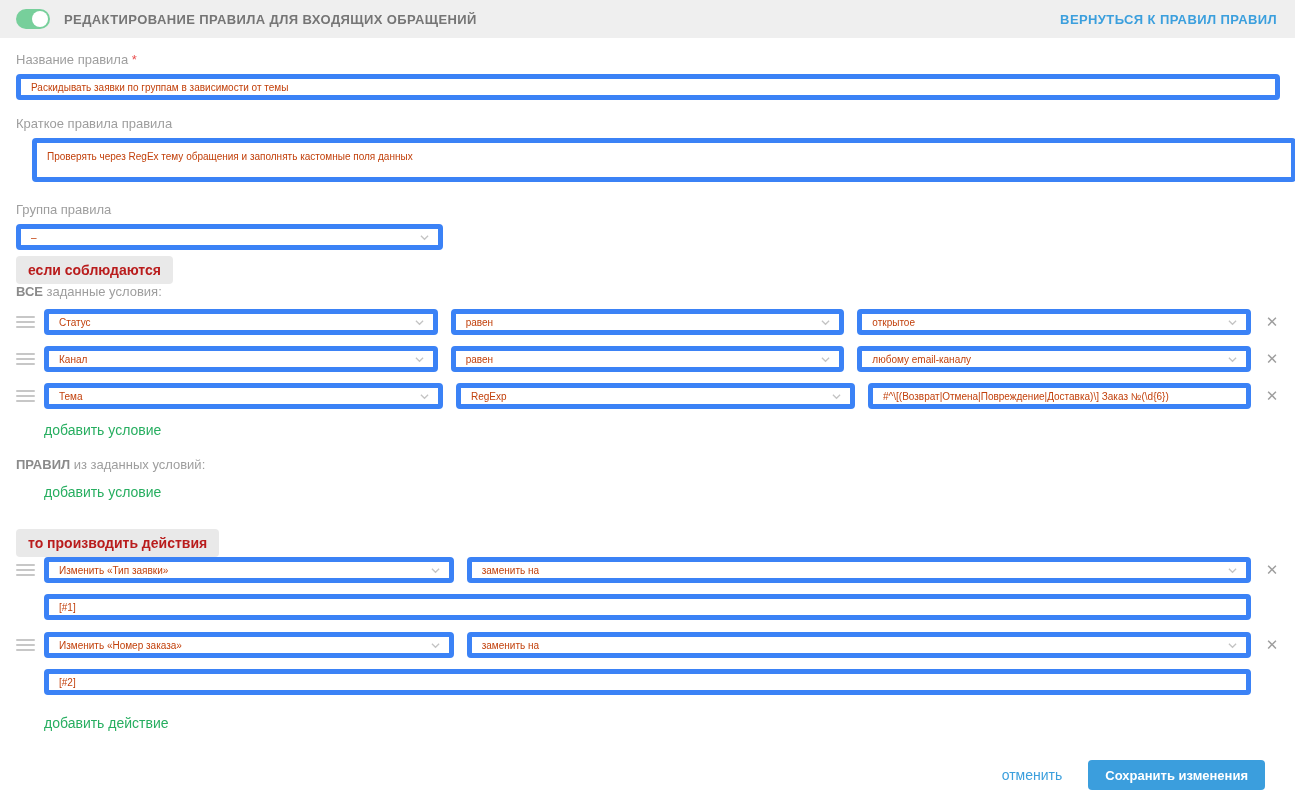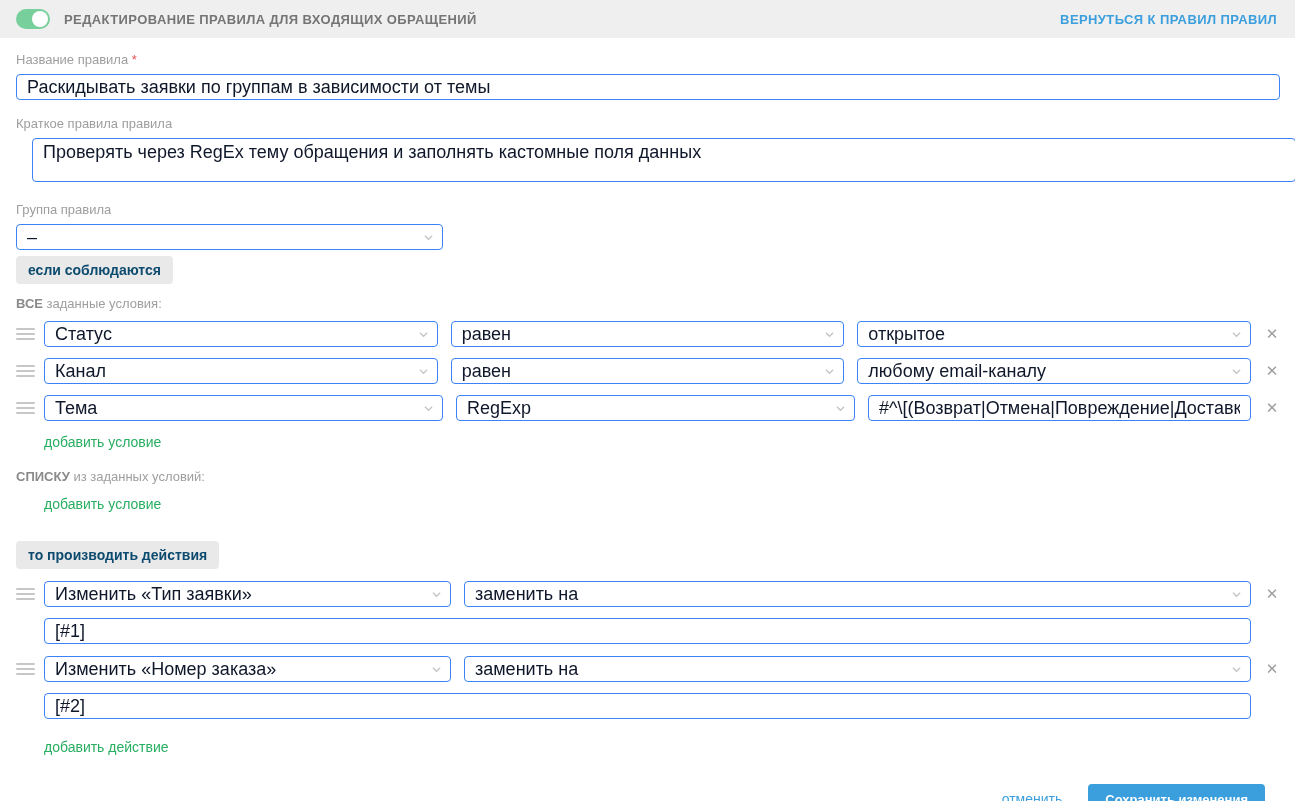--- a/index.html
+++ b/index.html
@@ -28,44 +28,44 @@
     margin-left: auto; font-size: 13px; letter-spacing: .4px;
     color: #3b9fdd; font-weight: bold; cursor: pointer; text-decoration: none;
   }
 
   
   .content { padding: 14px 15px 0 16px; }
   .field-label { font-size: 13px; color: #9e9e9e; margin-bottom: 7px; }
   .req { color: #e94f4f; }
 
   .text-input, .textarea, .selectbox {
-    width: 100%; border: 1px solid #3b82f6; border-radius: 4px;
-    background: #fff; font-size: 18px; color: #0f172a;
+    width: 100%; border: 5px solid #3b82f6; border-radius: 4px;
+    background: #fff; font-size: 10px; color: #c2410c;
     font-family: "Liberation Sans", "DejaVu Sans", sans-serif;
   }
   .text-input { height: 26px; padding: 0 10px; outline: none; }
   .textarea { height: 44px; padding: 5px 10px; resize: none; outline: none; line-height: 17px; margin-left: 16px; }
 
   .selectbox {
     height: 26px; display: flex; align-items: center;
     padding: 0 26px 0 10px; position: relative; cursor: pointer; white-space: nowrap; overflow: hidden;
   }
   .selectbox .chevron {
     position: absolute; right: 9px; top: 50%; margin-top: -4px;
     width: 9px; height: 9px; color: #c4c4c4;
   }
   .chevron svg { display: block; width: 9px; height: 9px; }
 
   .mb16 { margin-bottom: 16px; }
   .group-select { width: 427px; }
 
   .badge {
     display: inline-block; background: #e9e9e9; border-radius: 4px;
-    font-size: 14px; font-weight: bold; color: #0c4a6e;
-    padding: 6px 12px; margin: 6px 0 12px 0;
+    font-size: 14px; font-weight: bold; color: #b91c1c;
+    padding: 6px 12px; margin: 6px 0 0 0;
   }
   .section-label { font-size: 13px; color: #9e9e9e; margin-bottom: 10px; }
   .section-label b { color: #8a8a8a; }
 
   
   .rule-row { display: flex; align-items: center; margin-bottom: 11px; }
   .drag-handle {
     width: 19px; flex: 0 0 19px; margin-right: 9px; cursor: grab;
     display: flex; flex-direction: column; gap: 3px;
   }
@@ -231,21 +231,21 @@
     </div>
     <input class="cell text-input" value="#^\[(Возврат|Отмена|Повреждение|Доставка)\] Заказ №(\d{6})" style="">
     <button class="close-btn">✕</button>
   </div>
 
   <div class="add-block">
     <a class="add-link">добавить условие</a>
   </div>
 
   <div class="section-label">
-    <b>СПИСКУ</b><span> из заданных условий:</span>
+    <b>ПРАВИЛ</b><span> из заданных условий:</span>
   </div>
 
   <div class="add-block" style="margin-bottom:22px;">
     <a class="add-link">добавить условие</a>
   </div>
 
   <div>
     <span class="badge">то производить действия</span>
   </div>
 

